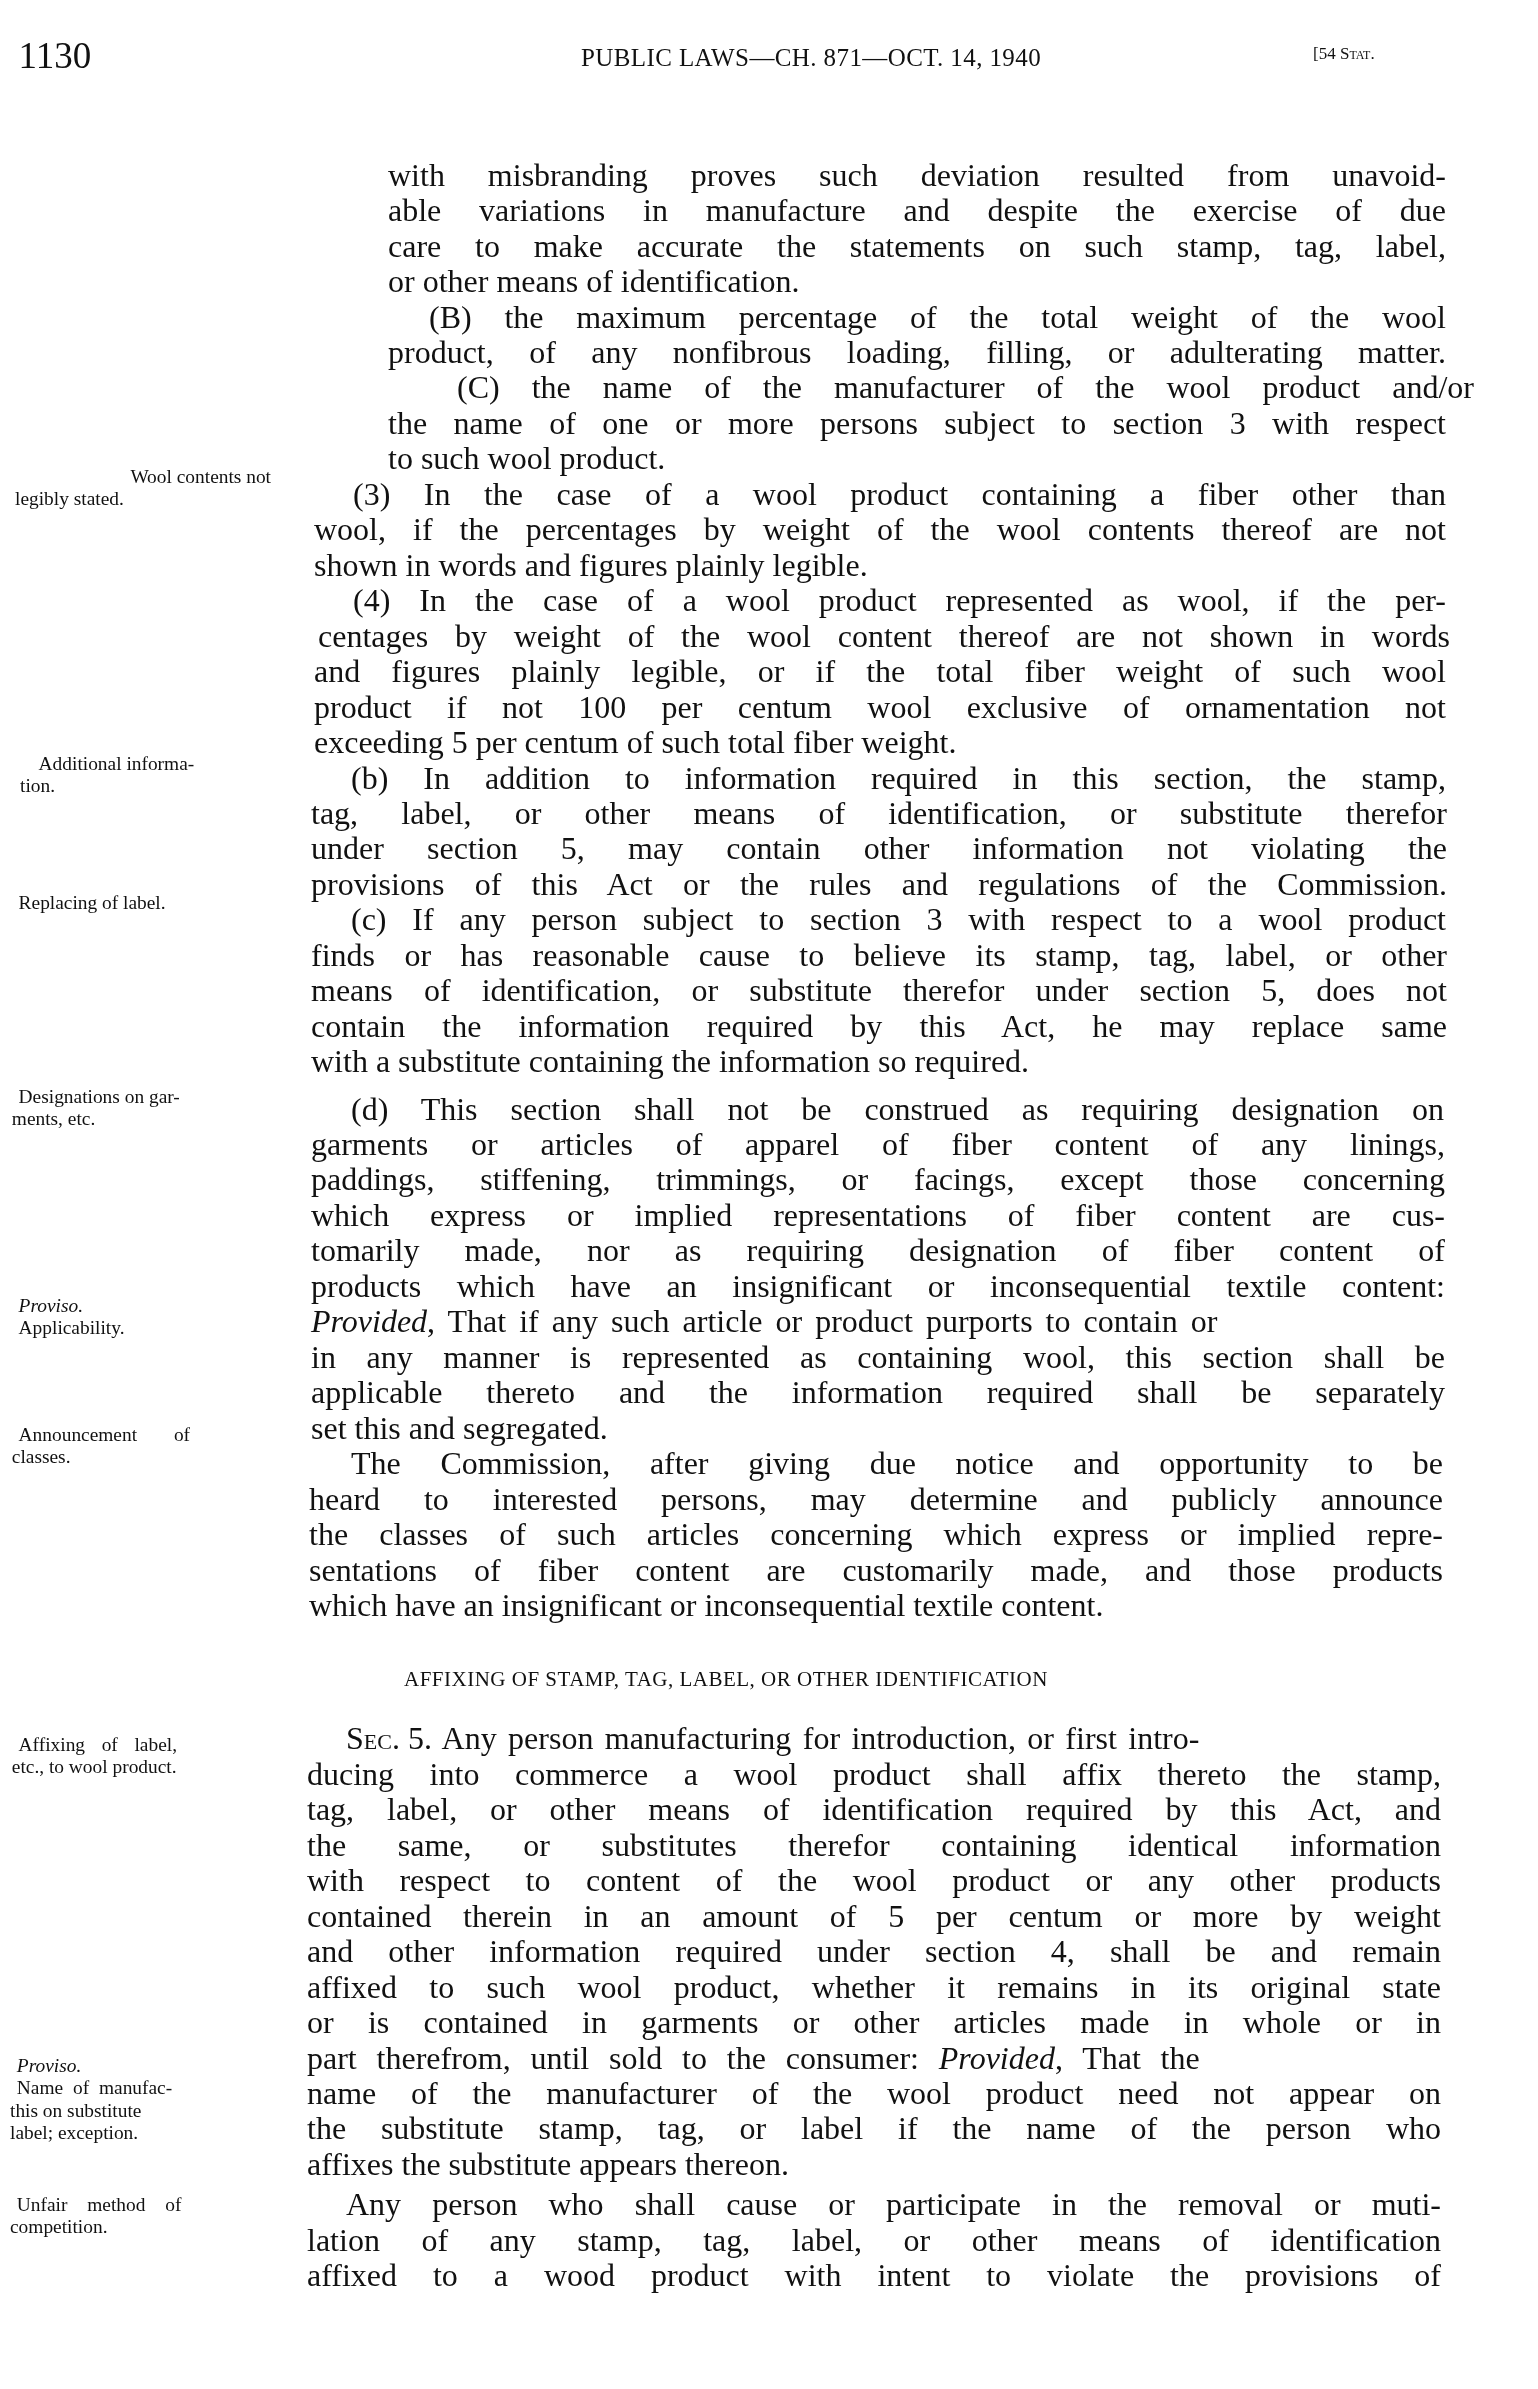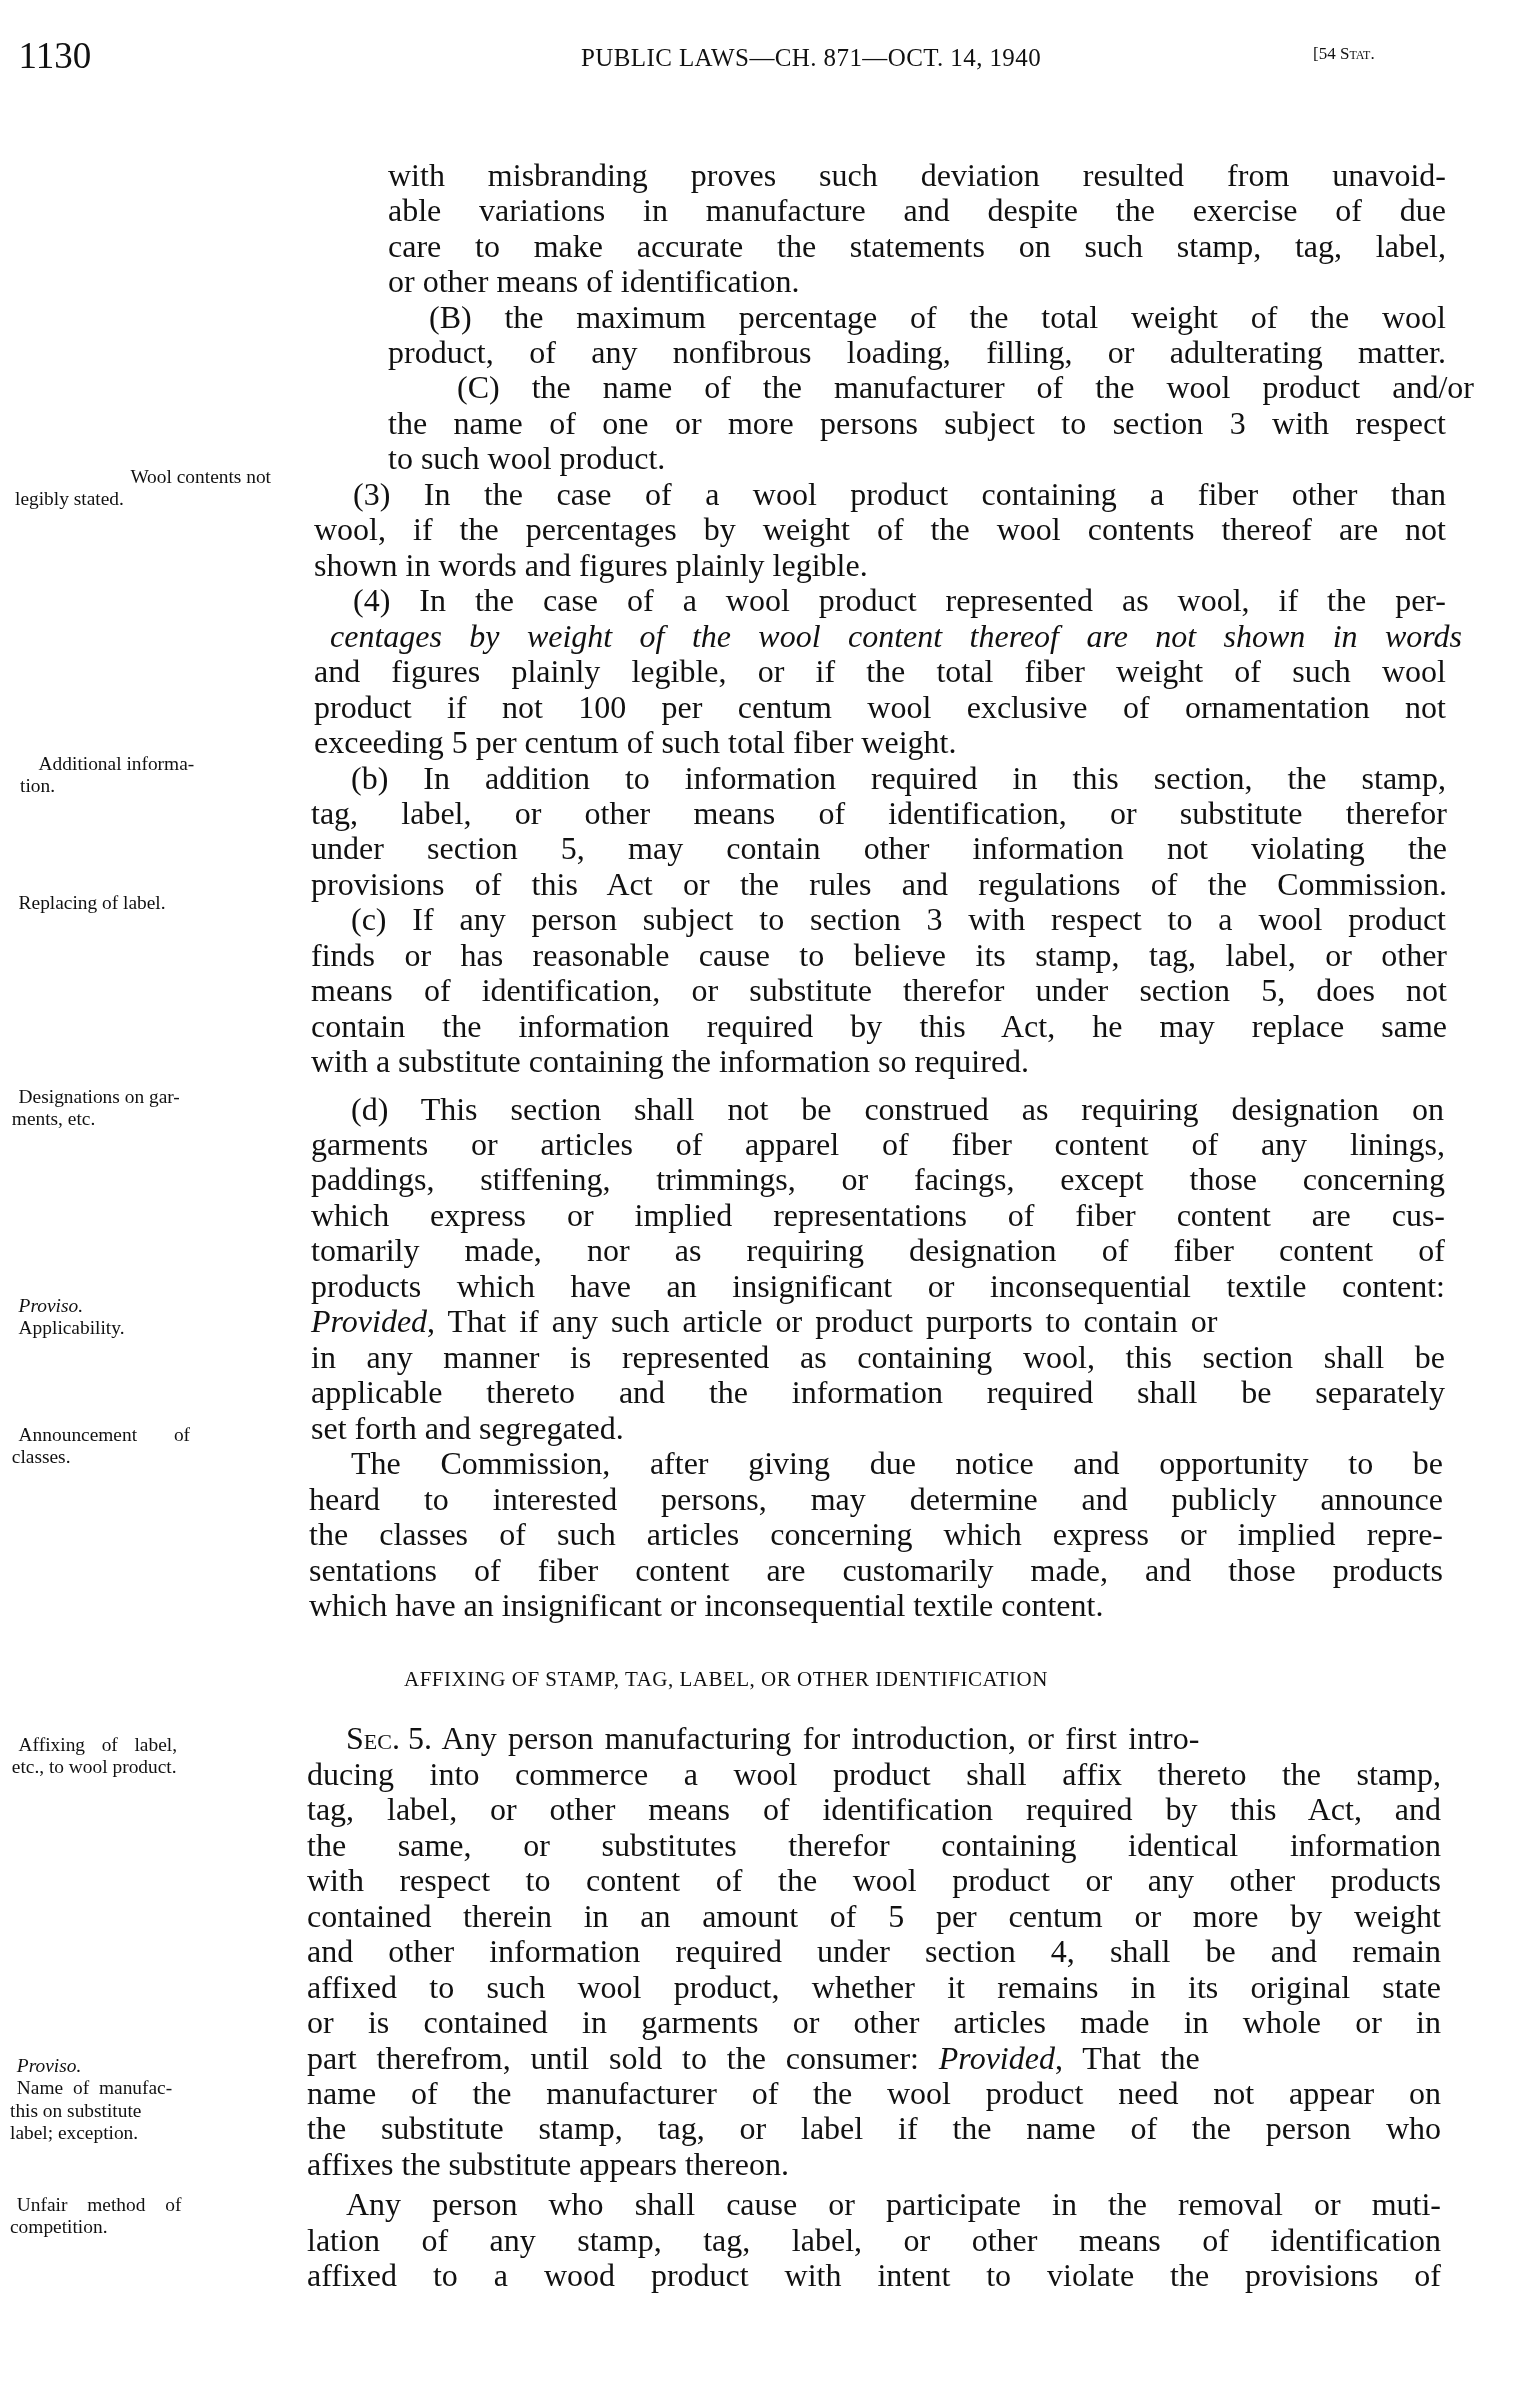--- a/index.html
+++ b/index.html
@@ -140,21 +140,21 @@
   <div class="line" style="left:388px; top:336px; width:1058px;">product, of any nonfibrous loading, filling, or adulterating matter.</div>
   <div class="line" style="left:429px; top:371px; width:1017px;margin-left:28px;">(C) the name of the manufacturer of the wool product and/or</div>
   <div class="line" style="left:388px; top:407px; width:1058px;">the name of one or more persons subject to section 3 with respect</div>
   <div class="line last" style="left:388px; top:442px; width:1058px;">to such wool product.</div>
 
   <div class="line" style="left:353px; top:478px; width:1093px;font-family:Liberation Serif, serif;">(3) In the case of a wool product containing a fiber other than</div>
   <div class="line" style="left:314px; top:513px; width:1132px;">wool, if the percentages by weight of the wool contents thereof are not</div>
   <div class="line last" style="left:314px; top:549px; width:1132px;">shown in words and figures plainly legible.</div>
 
   <div class="line" style="left:353px; top:584px; width:1093px;">(4) In the case of a wool product represented as wool, if the per-</div>
-  <div class="line" style="left:330px; top:620px; width:1132px;font-style:italic;">centages by weight of the wool content thereof are not shown in words</div>
+  <div class="line" style="left:318px; top:620px; width:1132px;">centages by weight of the wool content thereof are not shown in words</div>
   <div class="line" style="left:314px; top:655px; width:1132px;">and figures plainly legible, or if the total fiber weight of such wool</div>
   <div class="line" style="left:314px; top:691px; width:1132px;">product if not 100 per centum wool exclusive of ornamentation not</div>
   <div class="line last" style="left:314px; top:726px; width:1132px;">exceeding 5 per centum of such total fiber weight.</div>
 
   <div class="line" style="left:351px; top:762px; width:1095px;">(b) In addition to information required in this section, the stamp,</div>
   <div class="line" style="left:311px; top:797px; width:1136px;">tag, label, or other means of identification, or substitute therefor</div>
   <div class="line" style="left:311px; top:832px; width:1136px;">under section 5, may contain other information not violating the</div>
   <div class="line" style="left:311px; top:868px; width:1136px;">provisions of this Act or the rules and regulations of the Commission.</div>
 
   <div class="line" style="left:351px; top:903px; width:1095px;">(c) If any person subject to section 3 with respect to a wool product</div>
@@ -165,21 +165,21 @@
 
   <div class="line" style="left:351px; top:1093px; width:1093px;">(d) This section shall not be construed as requiring designation on</div>
   <div class="line" style="left:311px; top:1128px; width:1134px;">garments or articles of apparel of fiber content of any linings,</div>
   <div class="line" style="left:311px; top:1163px; width:1134px;">paddings, stiffening, trimmings, or facings, except those concerning</div>
   <div class="line" style="left:311px; top:1199px; width:1134px;">which express or implied representations of fiber content are cus-</div>
   <div class="line" style="left:311px; top:1234px; width:1134px;">tomarily made, nor as requiring designation of fiber content of</div>
   <div class="line" style="left:311px; top:1270px; width:1134px;">products which have an insignificant or inconsequential textile content:</div>
   <div class="line" style="left:311px; top:1305px; width:1134px; text-align:left; text-align-last:left;"><span class="it">Provided</span><span style="word-spacing:5px;">, That if any such article or product purports to contain or</span></div>
   <div class="line" style="left:311px; top:1341px; width:1134px;">in any manner is represented as containing wool, this section shall be</div>
   <div class="line" style="left:311px; top:1376px; width:1134px;">applicable thereto and the information required shall be separately</div>
-  <div class="line last" style="left:311px; top:1412px; width:1134px;">set forth and segregated.</div>
+  <div class="line last" style="left:311px; top:1412px; width:1134px;">set this and segregated.</div>
 
   <div class="line" style="left:351px; top:1447px; width:1092px;">The Commission, after giving due notice and opportunity to be</div>
   <div class="line" style="left:309px; top:1483px; width:1134px;">heard to interested persons, may determine and publicly announce</div>
   <div class="line" style="left:309px; top:1518px; width:1134px;">the classes of such articles concerning which express or implied repre-</div>
   <div class="line" style="left:309px; top:1554px; width:1134px;">sentations of fiber content are customarily made, and those products</div>
   <div class="line last" style="left:309px; top:1589px; width:1134px;">which have an insignificant or inconsequential textile content.</div>
 
   <div class="line" style="left:346px; top:1722px; width:1095px; text-align:right; text-align-last:left;"><span class="sec">Sec. 5.</span><span style="word-spacing:3.4px;"> Any person manufacturing for introduction, or first intro-</span></div>
   <div class="line" style="left:307px; top:1758px; width:1134px;">ducing into commerce a wool product shall affix thereto the stamp,</div>
   <div class="line" style="left:307px; top:1793px; width:1134px;">tag, label, or other means of identification required by this Act, and</div>

